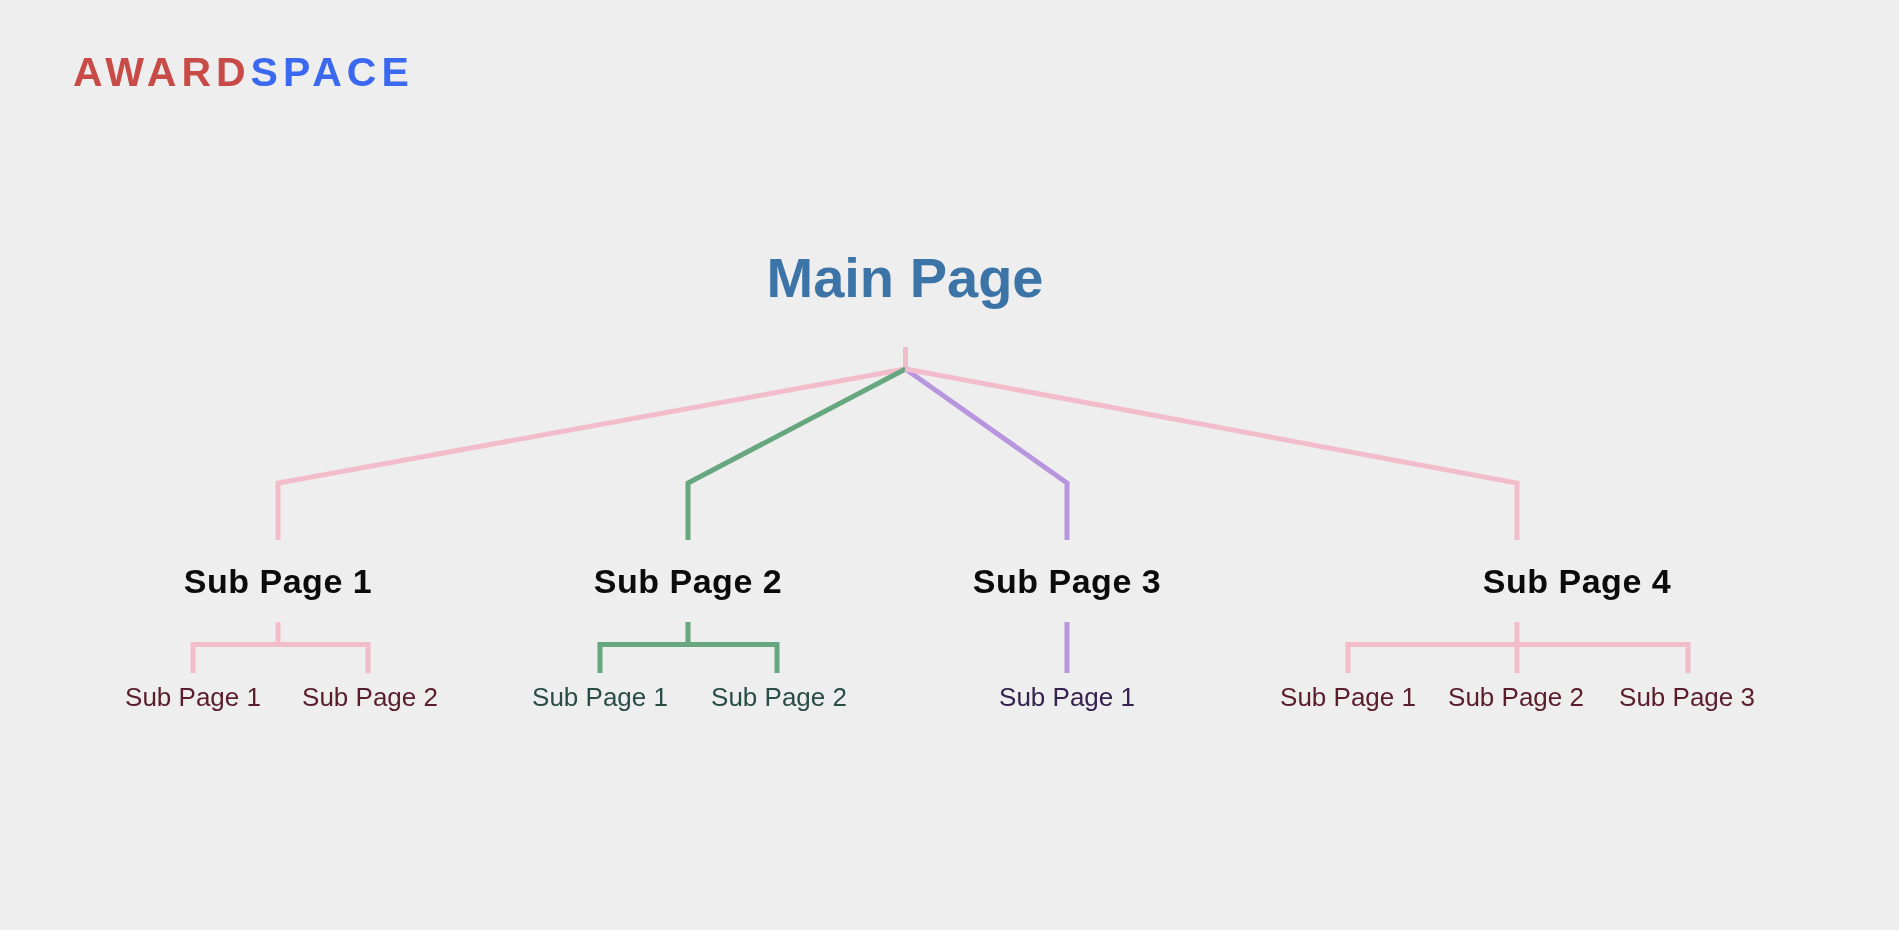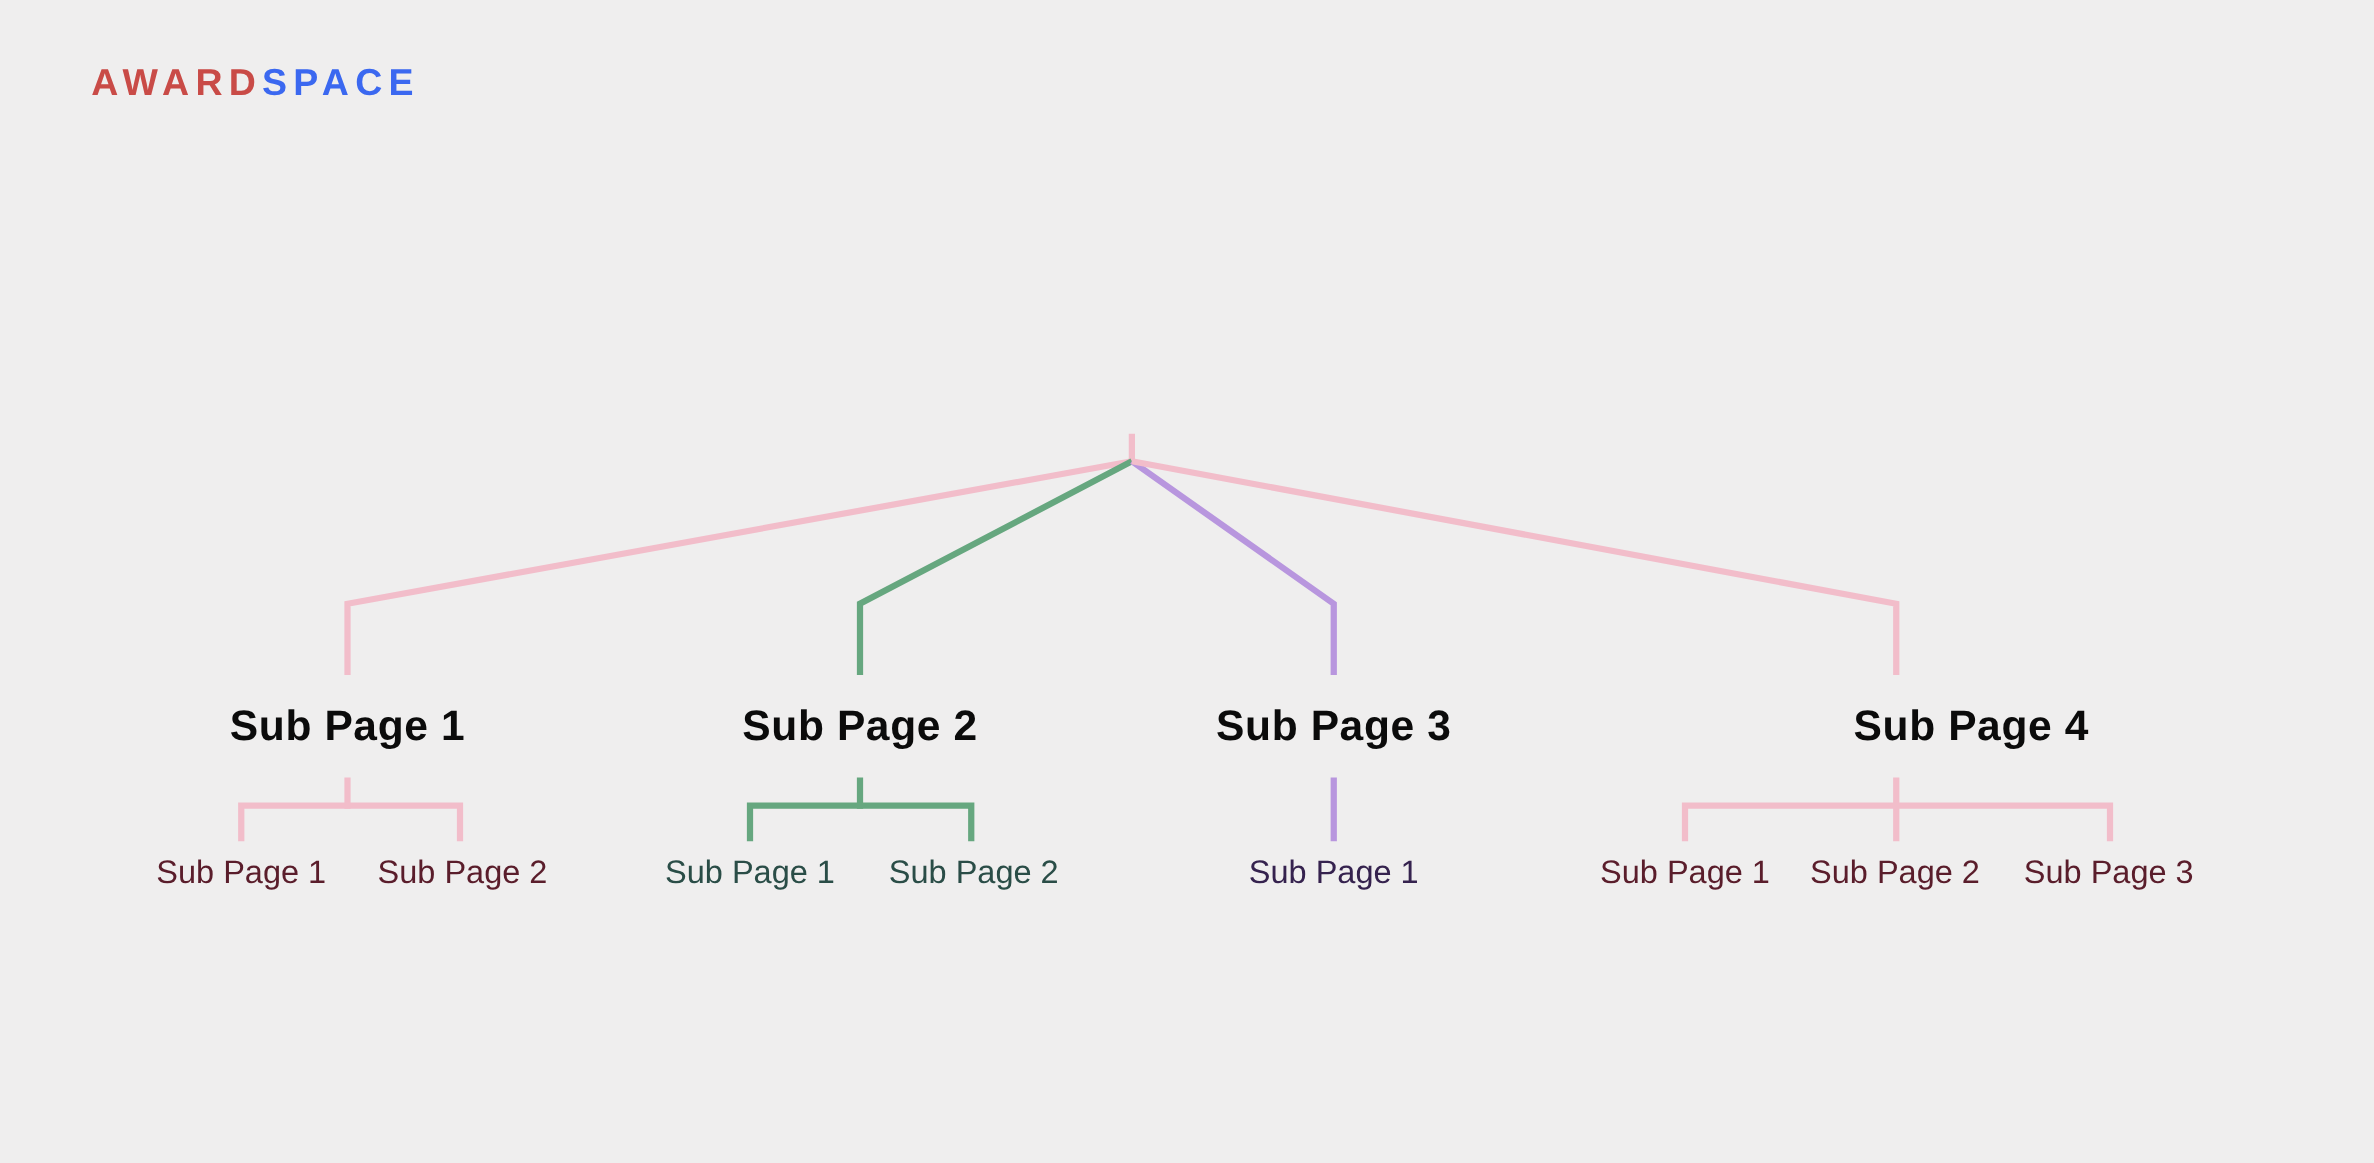--- a/index.html
+++ b/index.html
@@ -12,21 +12,21 @@
   .canvas {
     position: relative;
     width: 1899px;
     height: 930px;
     background: var(--background, #EFEEEE);
   }
   .logo {
     position: absolute;
     left: 73px;
     top: 52px;
-    font-size: 30px;
+    font-size: 41px;
     font-weight: bold;
     letter-spacing: 5px;
     line-height: 1;
     white-space: nowrap;
   }
   .logo .part-award { color: var(--logo-red, #C94B47); }
   .logo .part-space { color: var(--logo-blue, #3B68F0); }
 
   svg.connectors {
     position: absolute;
@@ -96,20 +96,21 @@
 
     <polyline class="ln green" points="688,622 688,647"></polyline>
     <polyline class="ln green" points="600,673 600,644.5 777,644.5 777,673"></polyline>
 
     <polyline class="ln purple" points="1067,622 1067,673"></polyline>
 
     <polyline class="ln pink" points="1517,622 1517,673"></polyline>
     <polyline class="ln pink" points="1348,673 1348,644.5 1688,644.5 1688,673"></polyline>
   </svg>
 
+  <div class="main-title">Main Page</div>
 
   <div class="l2" style="left:278px">Sub Page 1</div>
   <div class="l2" style="left:688px">Sub Page 2</div>
   <div class="l2" style="left:1067px">Sub Page 3</div>
   <div class="l2" style="left:1577px">Sub Page 4</div>
 
   <div class="l3 maroon" style="left:193px">Sub Page 1</div>
   <div class="l3 maroon" style="left:370px">Sub Page 2</div>
 
   <div class="l3 teal" style="left:600px">Sub Page 1</div>

